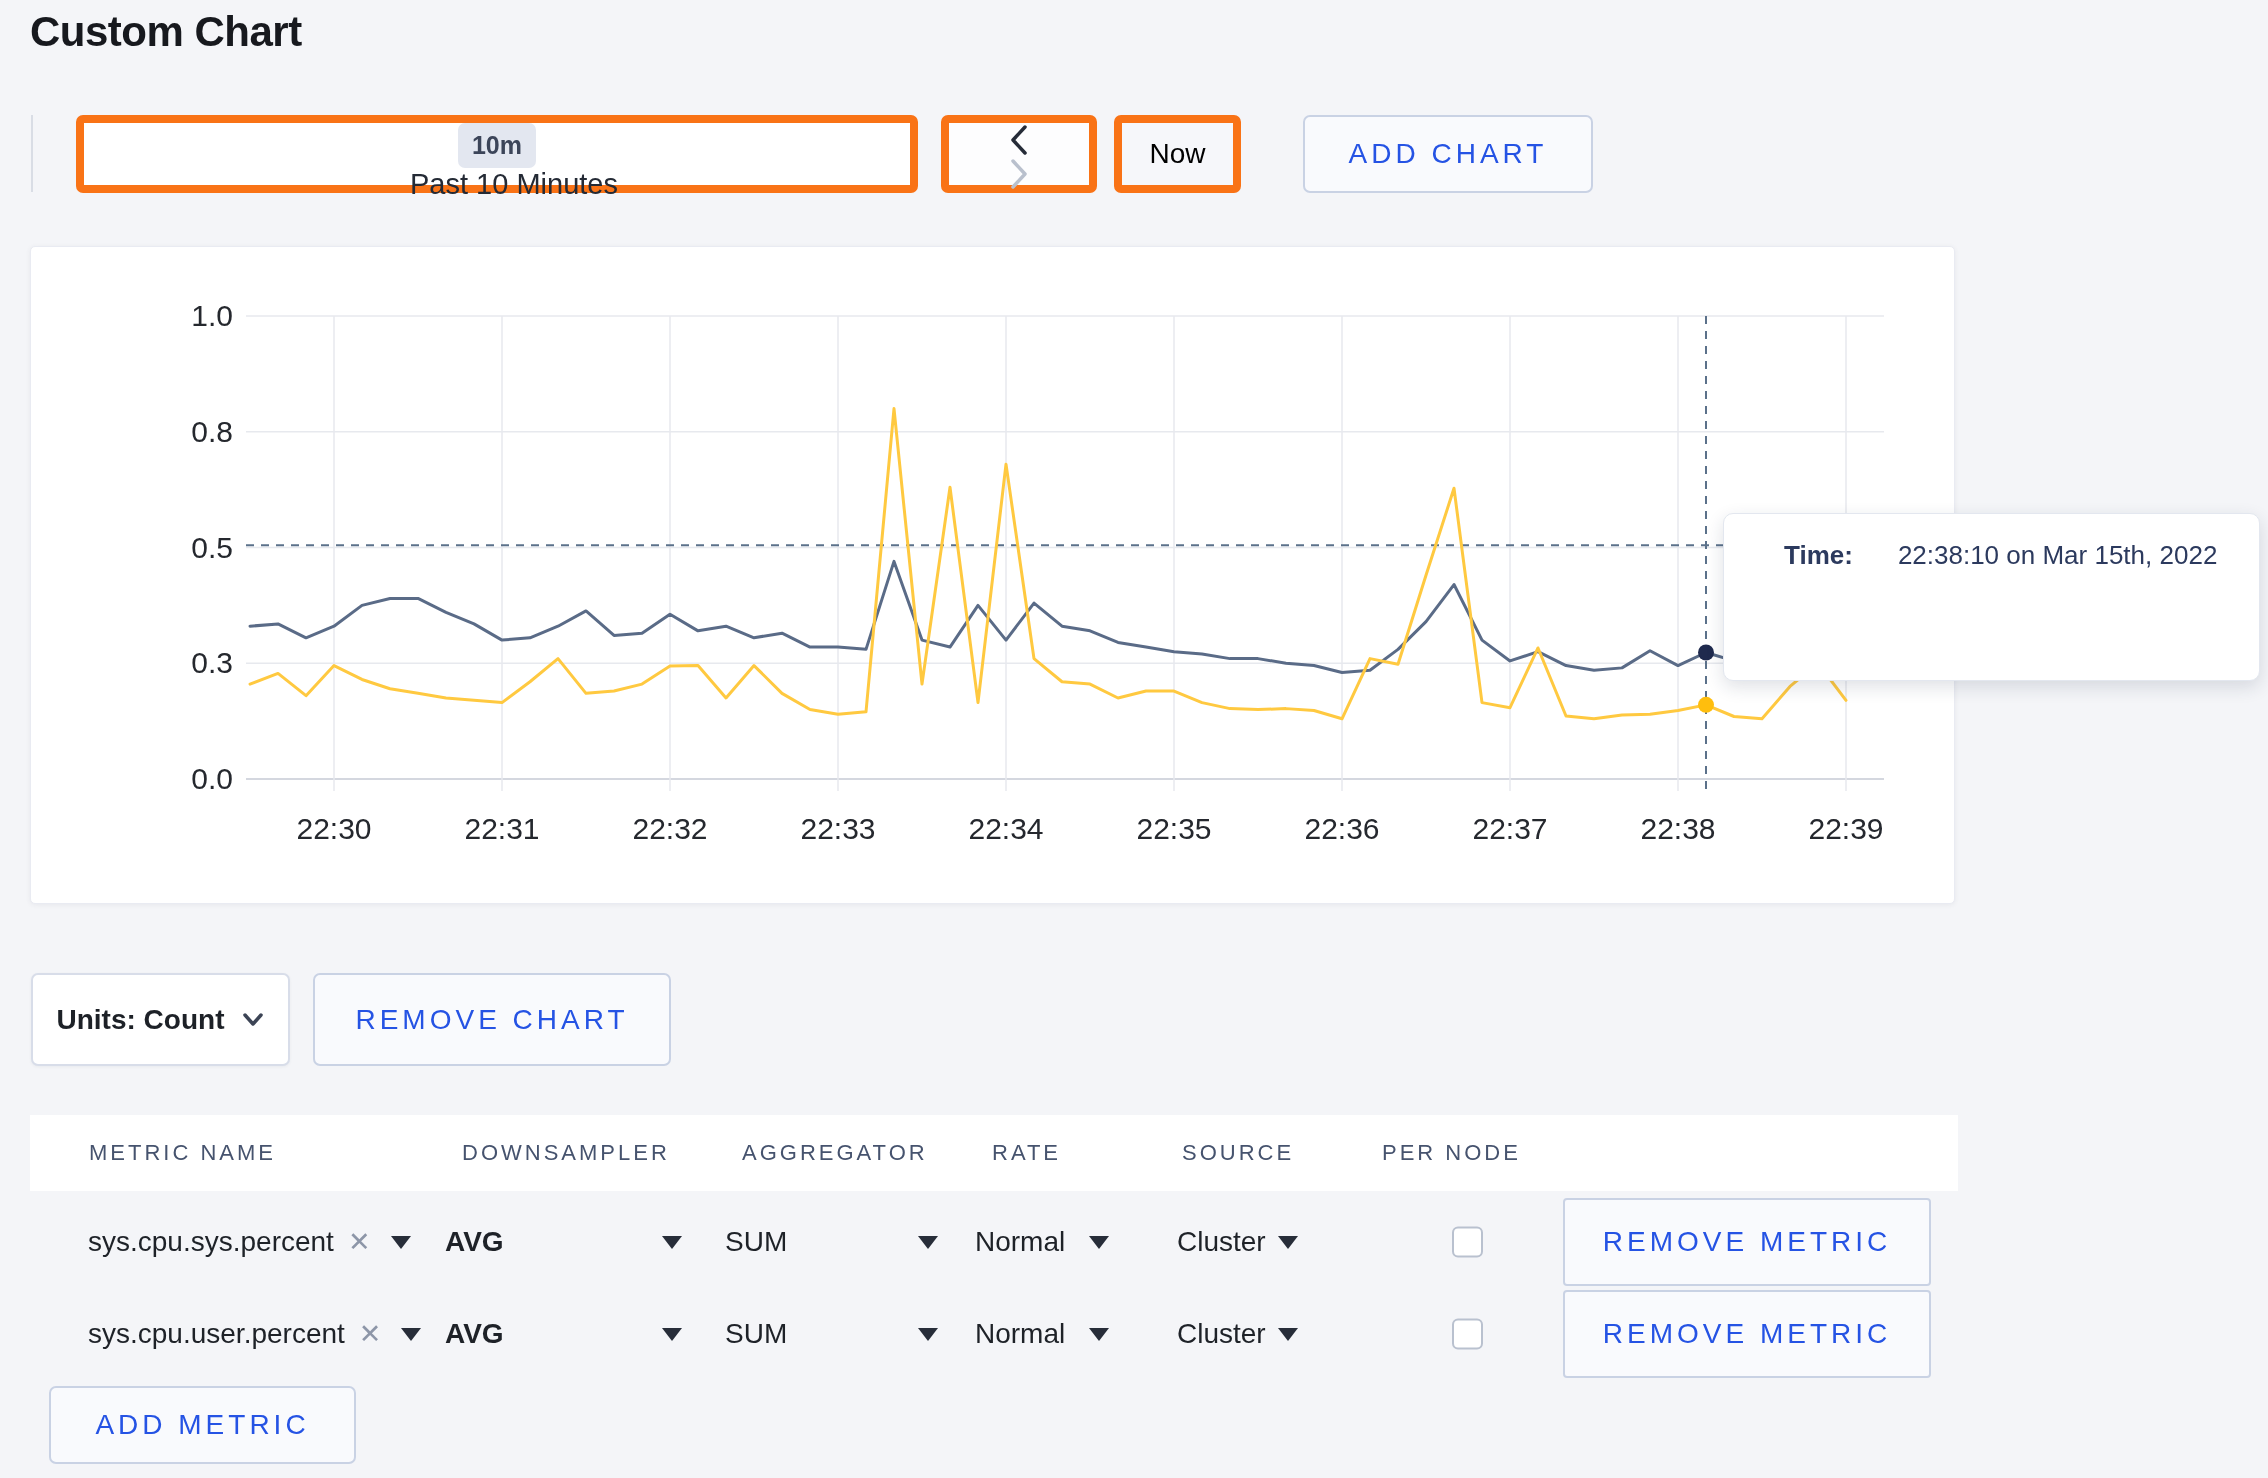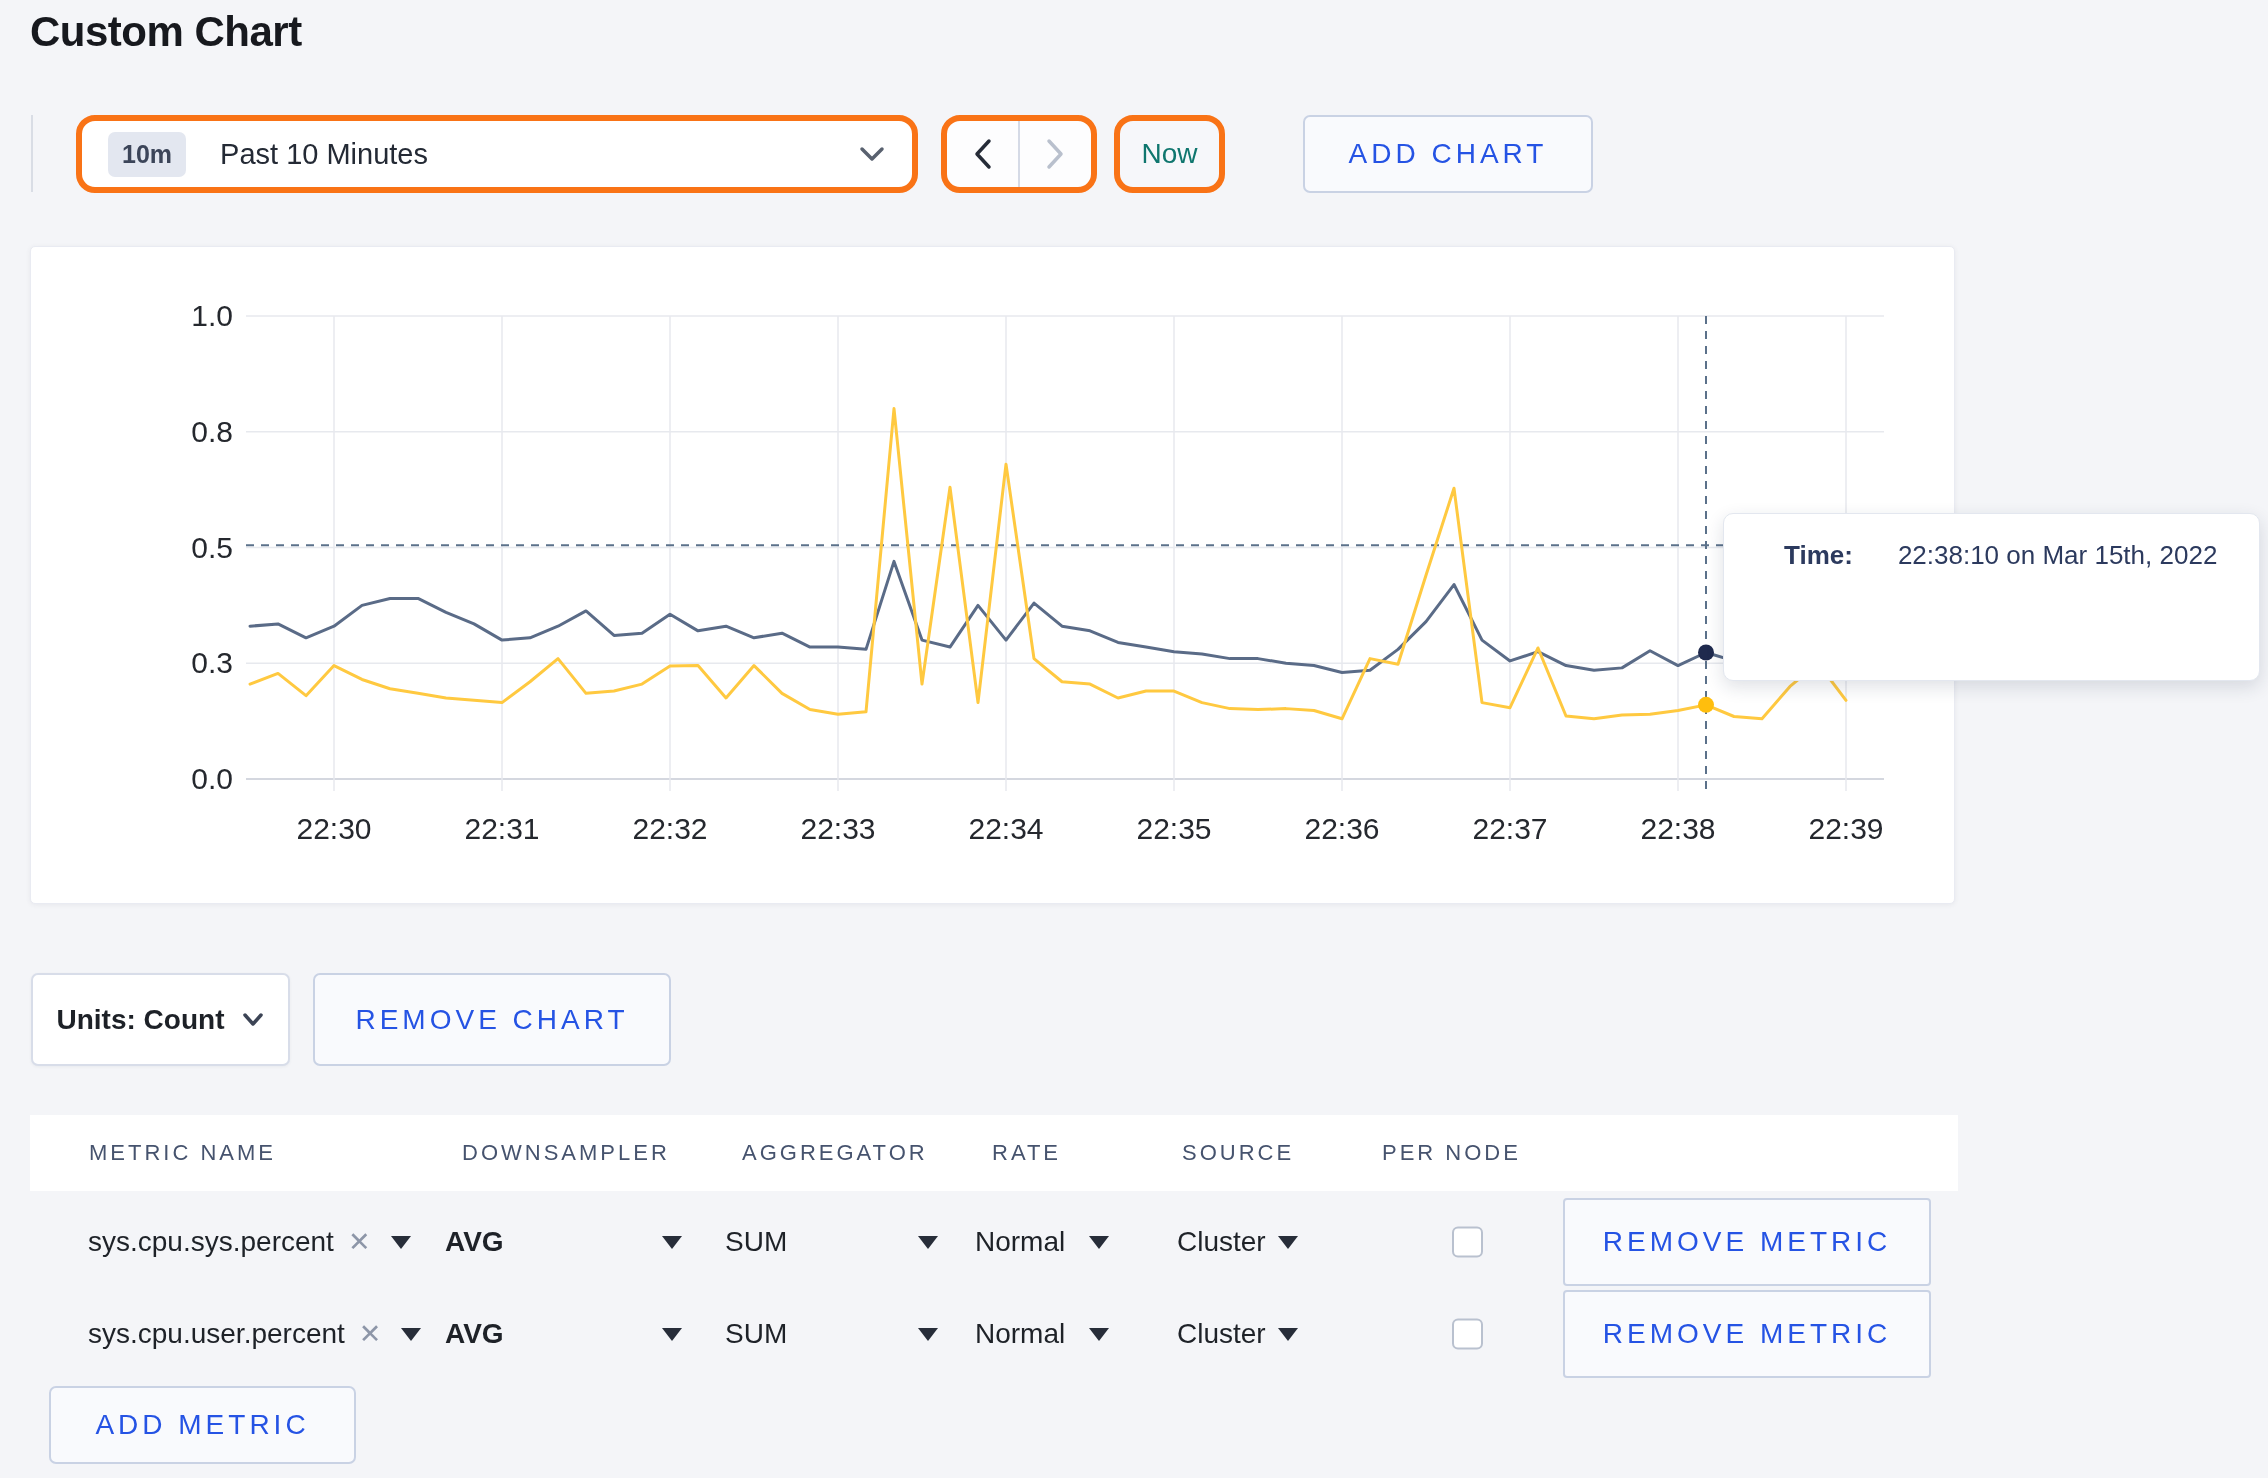--- a/index.html
+++ b/index.html
@@ -15,40 +15,40 @@
 
   
   #page-title {
     left:30px; top:8px;
     font-size:42px; font-weight:600; letter-spacing:-0.5px; color:#17191e;
   }
 
   
   #toolbar-divider { left:31px; top:115px; width:2px; height:77px; background:#d9dde5; }
   .ctl {
-    border:6px solid #f97316; border-radius:19px; background:transparent;
-    display:flex; align-items:center;
+    border:8px solid #f97316; border-radius:7px; background:transparent;
+    display:flex; align-items:center;flex-direction:column;
   }
   #time-range-select {
     left:76px; top:115px; width:842px; height:78px; background:#ffffff;
     padding:0 26px; cursor:pointer;
   }
   #time-range-badge {
     background:#e3e7f0; border-radius:7px; padding:8px 14px;
     font-size:25px; font-weight:700; color:#3c4559;
   }
   #time-range-label { margin-left:34px; font-size:29px; color:#242a35; }
   #time-range-select .spacer { flex:1; }
   .chev { stroke-width:3.5; fill:none; stroke-linecap:round; stroke-linejoin:round; }
   #seg-nav { left:941px; top:115px; width:156px; height:78px; background:#fdfdfe; padding:0; }
   .seg-btn { width:50%; height:100%; display:flex; align-items:center; justify-content:center; cursor:pointer; }
   #seg-split { width:2px; height:100%; background:#d5dae6; }
   #now-button {
-    left:1114px; top:115px; width:111px; height:78px; justify-content:center;
-    font-size:28px; color:#0f766e; cursor:default; background:#f6f7fa;
+    left:1114px; top:115px; width:127px; height:78px; justify-content:center;
+    font-size:28px; color:#000000; cursor:default; background:#f6f7fa;
   }
   .blue-btn {
     border:2px solid #c9d2e4; border-radius:7px; background:#f9fafd;
     display:flex; align-items:center; justify-content:center;
     color:#2553e4; letter-spacing:4px; font-size:28px; font-weight:500; cursor:pointer;
   }
   #add-chart-button { left:1303px; top:115px; width:290px; height:78px; }
 
   
   #chart-card {

